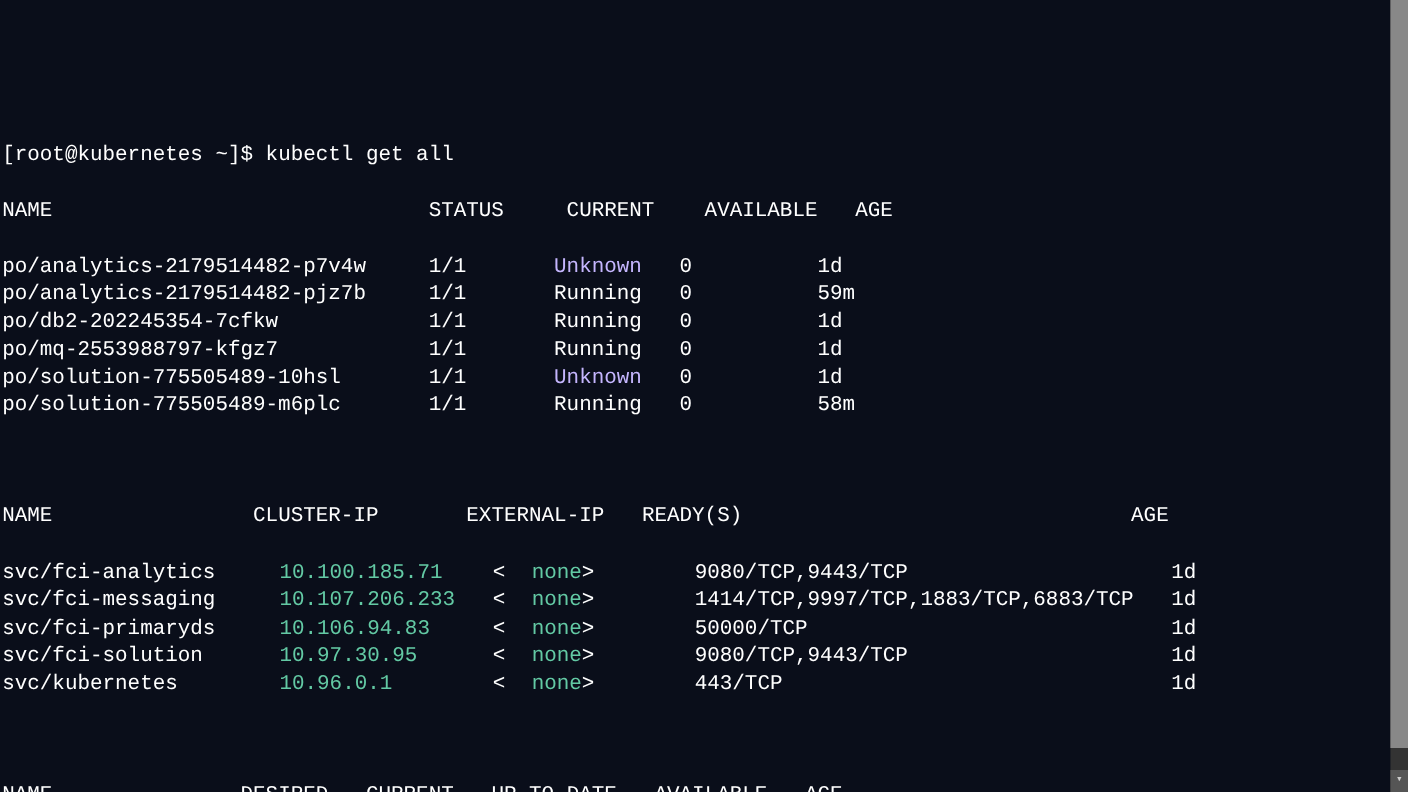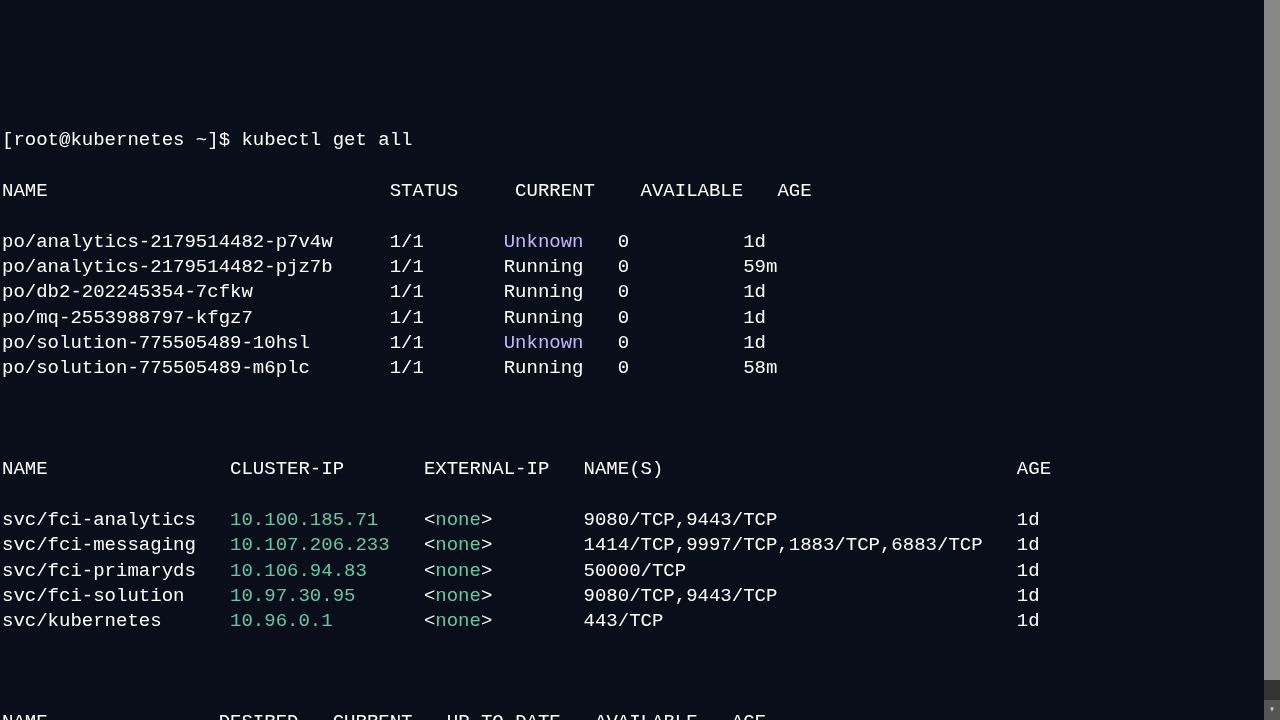--- a/index.html
+++ b/index.html
@@ -13,21 +13,21 @@
     height: 720px;
     overflow: hidden;
     position: relative;
     white-space: pre;
   }
   .terminal {
     padding: 2px 2px;
     width: 1258px;
   }
   .line { height: 25.3px; }
-  .green { color: #63c9a4; }
+  .green { color: #63c9a4; margin-left: 24px; }
   .blue { color: #c4b5fd; }
   .scrollbar {
     position: absolute;
     right: 0;
     top: 0;
     width: 16px;
     height: 720px;
     background: #333333;
   }
   .scrollbar-thumb {
@@ -54,21 +54,21 @@
 </head>
 <body>
 
 
 
 <div class="terminal">
 <div class="line"><span>[root@kubernetes ~]$ </span><span>kubectl get all</span></div>
 <div class="line"><span>NAME</span>                              <span>STATUS</span>     <span>CURRENT</span>    <span>AVAILABLE</span>   <span>AGE</span></div>
 <div id="pods-rows"><div class="line">po/analytics-2179514482-p7v4w     1/1       <span class="blue">Unknown   </span>0          1d</div><div class="line">po/analytics-2179514482-pjz7b     1/1       <span class="">Running   </span>0          59m</div><div class="line">po/db2-202245354-7cfkw            1/1       <span class="">Running   </span>0          1d</div><div class="line">po/mq-2553988797-kfgz7            1/1       <span class="">Running   </span>0          1d</div><div class="line">po/solution-775505489-10hsl       1/1       <span class="blue">Unknown   </span>0          1d</div><div class="line">po/solution-775505489-m6plc       1/1       <span class="">Running   </span>0          58m</div></div>
 <div class="line"> </div>
-<div class="line"><span>NAME</span>                <span>CLUSTER-IP</span>       <span>EXTERNAL-IP</span>   <span>NAME(S)</span>                               <span>AGE</span></div>
+<div class="line"><span>NAME</span>                <span>CLUSTER-IP</span>       <span>EXTERNAL-IP</span>   <span>READY(S)</span>                               <span>AGE</span></div>
 <div id="svc-rows"><div class="line">svc/fci-analytics   <span class="green">10.100.185.71    </span>&lt;<span class="green">none</span>&gt;        9080/TCP,9443/TCP                     1d</div><div class="line">svc/fci-messaging   <span class="green">10.107.206.233   </span>&lt;<span class="green">none</span>&gt;        1414/TCP,9997/TCP,1883/TCP,6883/TCP   1d</div><div class="line">svc/fci-primaryds   <span class="green">10.106.94.83     </span>&lt;<span class="green">none</span>&gt;        50000/TCP                             1d</div><div class="line">svc/fci-solution    <span class="green">10.97.30.95      </span>&lt;<span class="green">none</span>&gt;        9080/TCP,9443/TCP                     1d</div><div class="line">svc/kubernetes      <span class="green">10.96.0.1        </span>&lt;<span class="green">none</span>&gt;        443/TCP                               1d</div></div>
 <div class="line"> </div>
 <div class="line"><span>NAME</span>               <span>DESIRED</span>   <span>CURRENT</span>   <span>UP-TO-DATE</span>   <span>AVAILABLE</span>   <span>AGE</span></div>
 
 
 
 
 
 </div>
 

